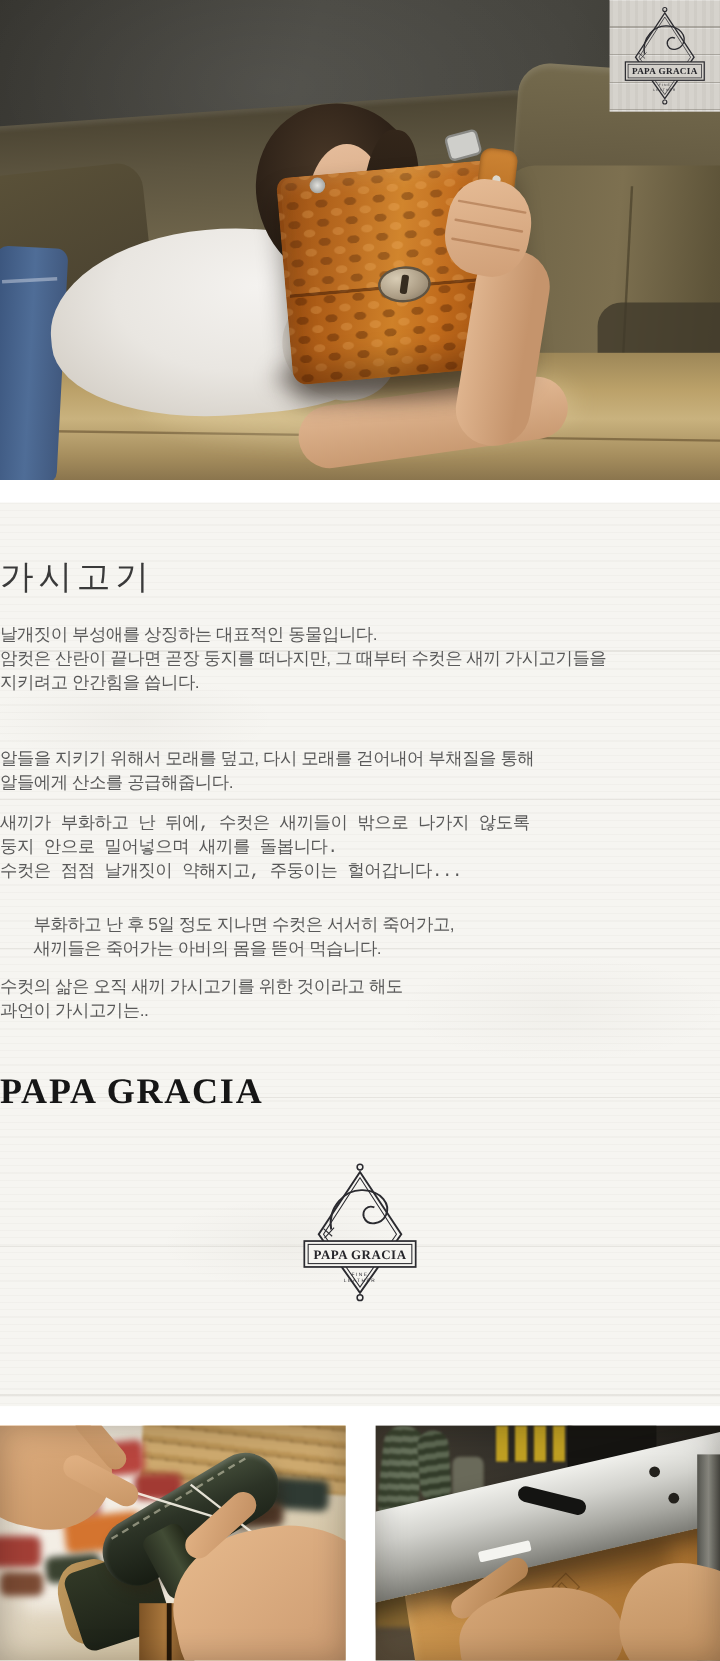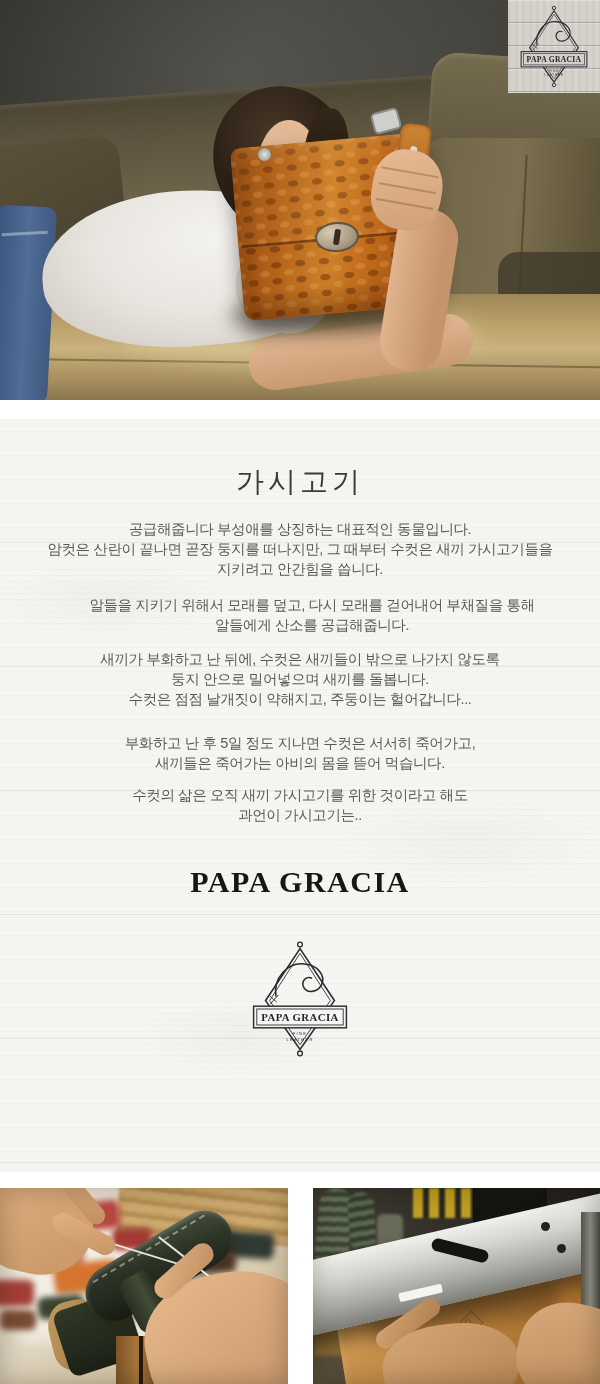--- a/index.html
+++ b/index.html
@@ -115,26 +115,26 @@
   
   .gap-white { height:19px; background:#fff; }
   .story { position:relative; width:600px; height:753px; --badge-bg:#f6f5f1;
       background:
         radial-gradient(160px 50px at 18% 24%, rgba(140,130,115,.06), transparent 75%),
         radial-gradient(180px 60px at 78% 56%, rgba(140,130,115,.05), transparent 75%),
         radial-gradient(140px 50px at 40% 82%, rgba(140,130,115,.06), transparent 75%),
         repeating-linear-gradient(180deg, rgba(130,124,112,.045) 0 1px, transparent 1px 6px),
         repeating-linear-gradient(180deg, transparent 0 123px, rgba(115,108,96,.12) 123px 124px),
         #f6f5f1;
-      text-align:center; }
+      text-align:left; }
   .story-title { padding-top:44px; font-family:"Liberation Serif", serif; font-weight:400;
       font-size:28px; letter-spacing:4px; color:#3a3a3a; line-height:38px; }
   .para { font-size:14.5px; line-height:20px; color:#595959; letter-spacing:-0.4px; white-space:pre-line; }
-  .para.p1 { margin-top:18px; } .para.p2 { margin-top:16px;padding-left:24px; } .para.p3 { margin-top:14px; }
-  .para.p4 { margin-top:24px; } .para.p5 { margin-top:12px; }
+  .para.p1 { margin-top:18px; } .para.p2 { margin-top:44px; } .para.p3 { margin-top:14px;font-family:Liberation Mono, monospace; }
+  .para.p4 { margin-top:24px;padding-left:28px; } .para.p5 { margin-top:12px; }
   .brand-heading { margin-top:36px; font-family:"Liberation Serif", serif; font-weight:bold;
       font-size:30px; letter-spacing:1.5px; color:#161616; line-height:42px; }
   .brand-para { margin-top:26px; font-size:14.5px; line-height:20px; color:#595959;
       letter-spacing:-0.4px; white-space:pre-line; }
   .badge-large-wrap { margin-top:36px; display:flex; justify-content:center; }
 
   
   .gallery { position:relative; width:600px; height:212px; background:#fff; }
   .photo { position:absolute; top:16px; height:196px; overflow:hidden; }
   .photo div { position:absolute; }
@@ -269,21 +269,21 @@
         <text class="bsub" x="60" y="127">LEATHER</text>
         <circle class="dot" cx="60" cy="143" r="3"></circle>
       </svg>
     </div>
   </section>
 
   <div class="gap-white"></div>
 
   <section class="story">
     <h1 class="story-title">가시고기</h1>
-    <p class="para p1">공급해줍니다 부성애를 상징하는 대표적인 동물입니다.
+    <p class="para p1">날개짓이 부성애를 상징하는 대표적인 동물입니다.
 암컷은 산란이 끝나면 곧장 둥지를 떠나지만, 그 때부터 수컷은 새끼 가시고기들을
 지키려고 안간힘을 씁니다.</p>
     <p class="para p2">알들을 지키기 위해서 모래를 덮고, 다시 모래를 걷어내어 부채질을 통해
 알들에게 산소를 공급해줍니다.</p>
     <p class="para p3">새끼가 부화하고 난 뒤에, 수컷은 새끼들이 밖으로 나가지 않도록
 둥지 안으로 밀어넣으며 새끼를 돌봅니다.
 수컷은 점점 날개짓이 약해지고, 주둥이는 헐어갑니다...</p>
     <p class="para p4">부화하고 난 후 5일 정도 지나면 수컷은 서서히 죽어가고,
 새끼들은 죽어가는 아비의 몸을 뜯어 먹습니다.</p>
     <p class="para p5">수컷의 삶은 오직 새끼 가시고기를 위한 것이라고 해도

